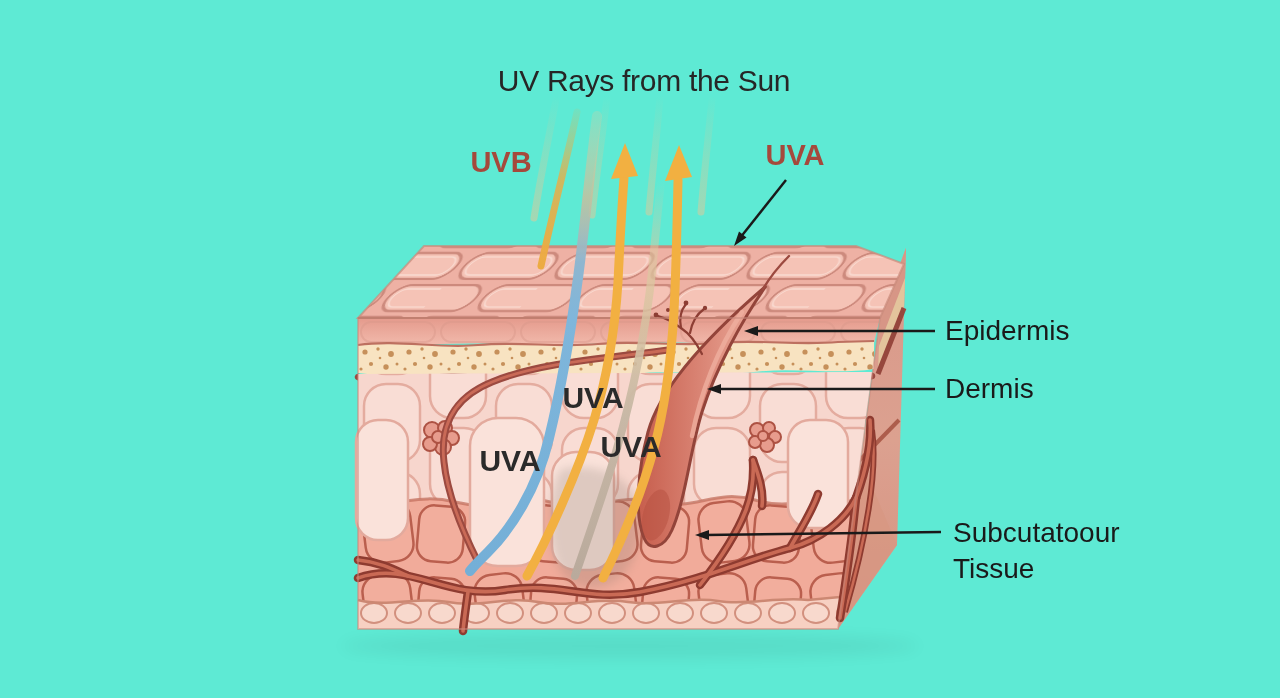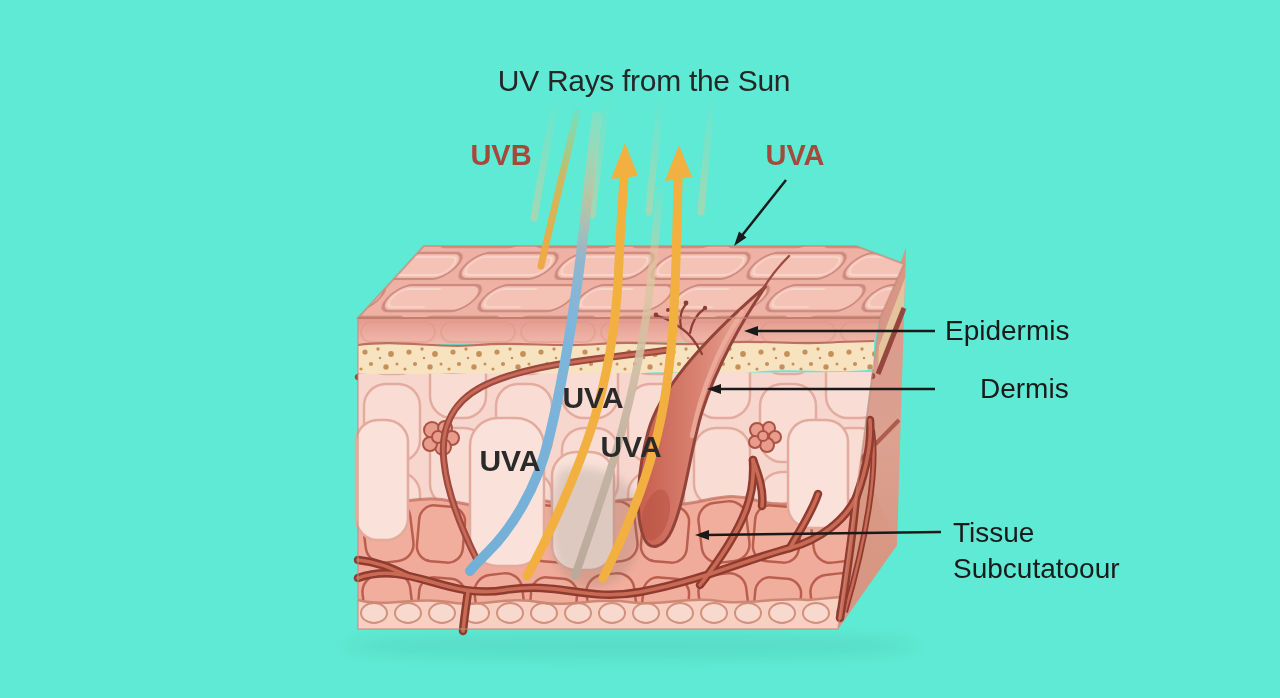--- a/index.html
+++ b/index.html
@@ -272,32 +272,32 @@
     </g>
     <g>
       <line x1="941" y1="532" x2="705" y2="535" stroke="#1A1A1A"></line>
       <polygon points="695,535 709,530 709,540" stroke="none" fill="#1A1A1A"></polygon>
     </g>
   </g>
 </svg>
 
 <div class="lbl title centered" style="left:644px;top:81px">UV Rays from the Sun</div>
 
-<div class="lbl uv-label centered" style="left:501px;top:155px">UVB</div>
+<div class="lbl uv-label centered" style="left:501px;top:162px">UVB</div>
 
 <div class="lbl uv-label centered" style="left:795px;top:155px">UVA</div>
 
 <div class="lbl inner-uva centered" style="left:593px;top:398px">UVA</div>
 
 <div class="lbl inner-uva centered" style="left:631px;top:447px">UVA</div>
 
 <div class="lbl inner-uva centered" style="left:510px;top:461px">UVA</div>
 
 <div class="lbl layer vcenter" style="left:945px;top:331px">Epidermis</div>
 
-<div class="lbl layer vcenter" style="left:980px;top:389px">Dermis</div>
+<div class="lbl layer vcenter" style="left:945px;top:389px">Dermis</div>
 
 <div class="lbl layer" style="left:953px;top:515px">
+  <div>Subcutatoour</div>
   <div>Tissue</div>
-  <div>Subcutatoour</div>
 </div>
 
 </div>
 
 </body></html>

